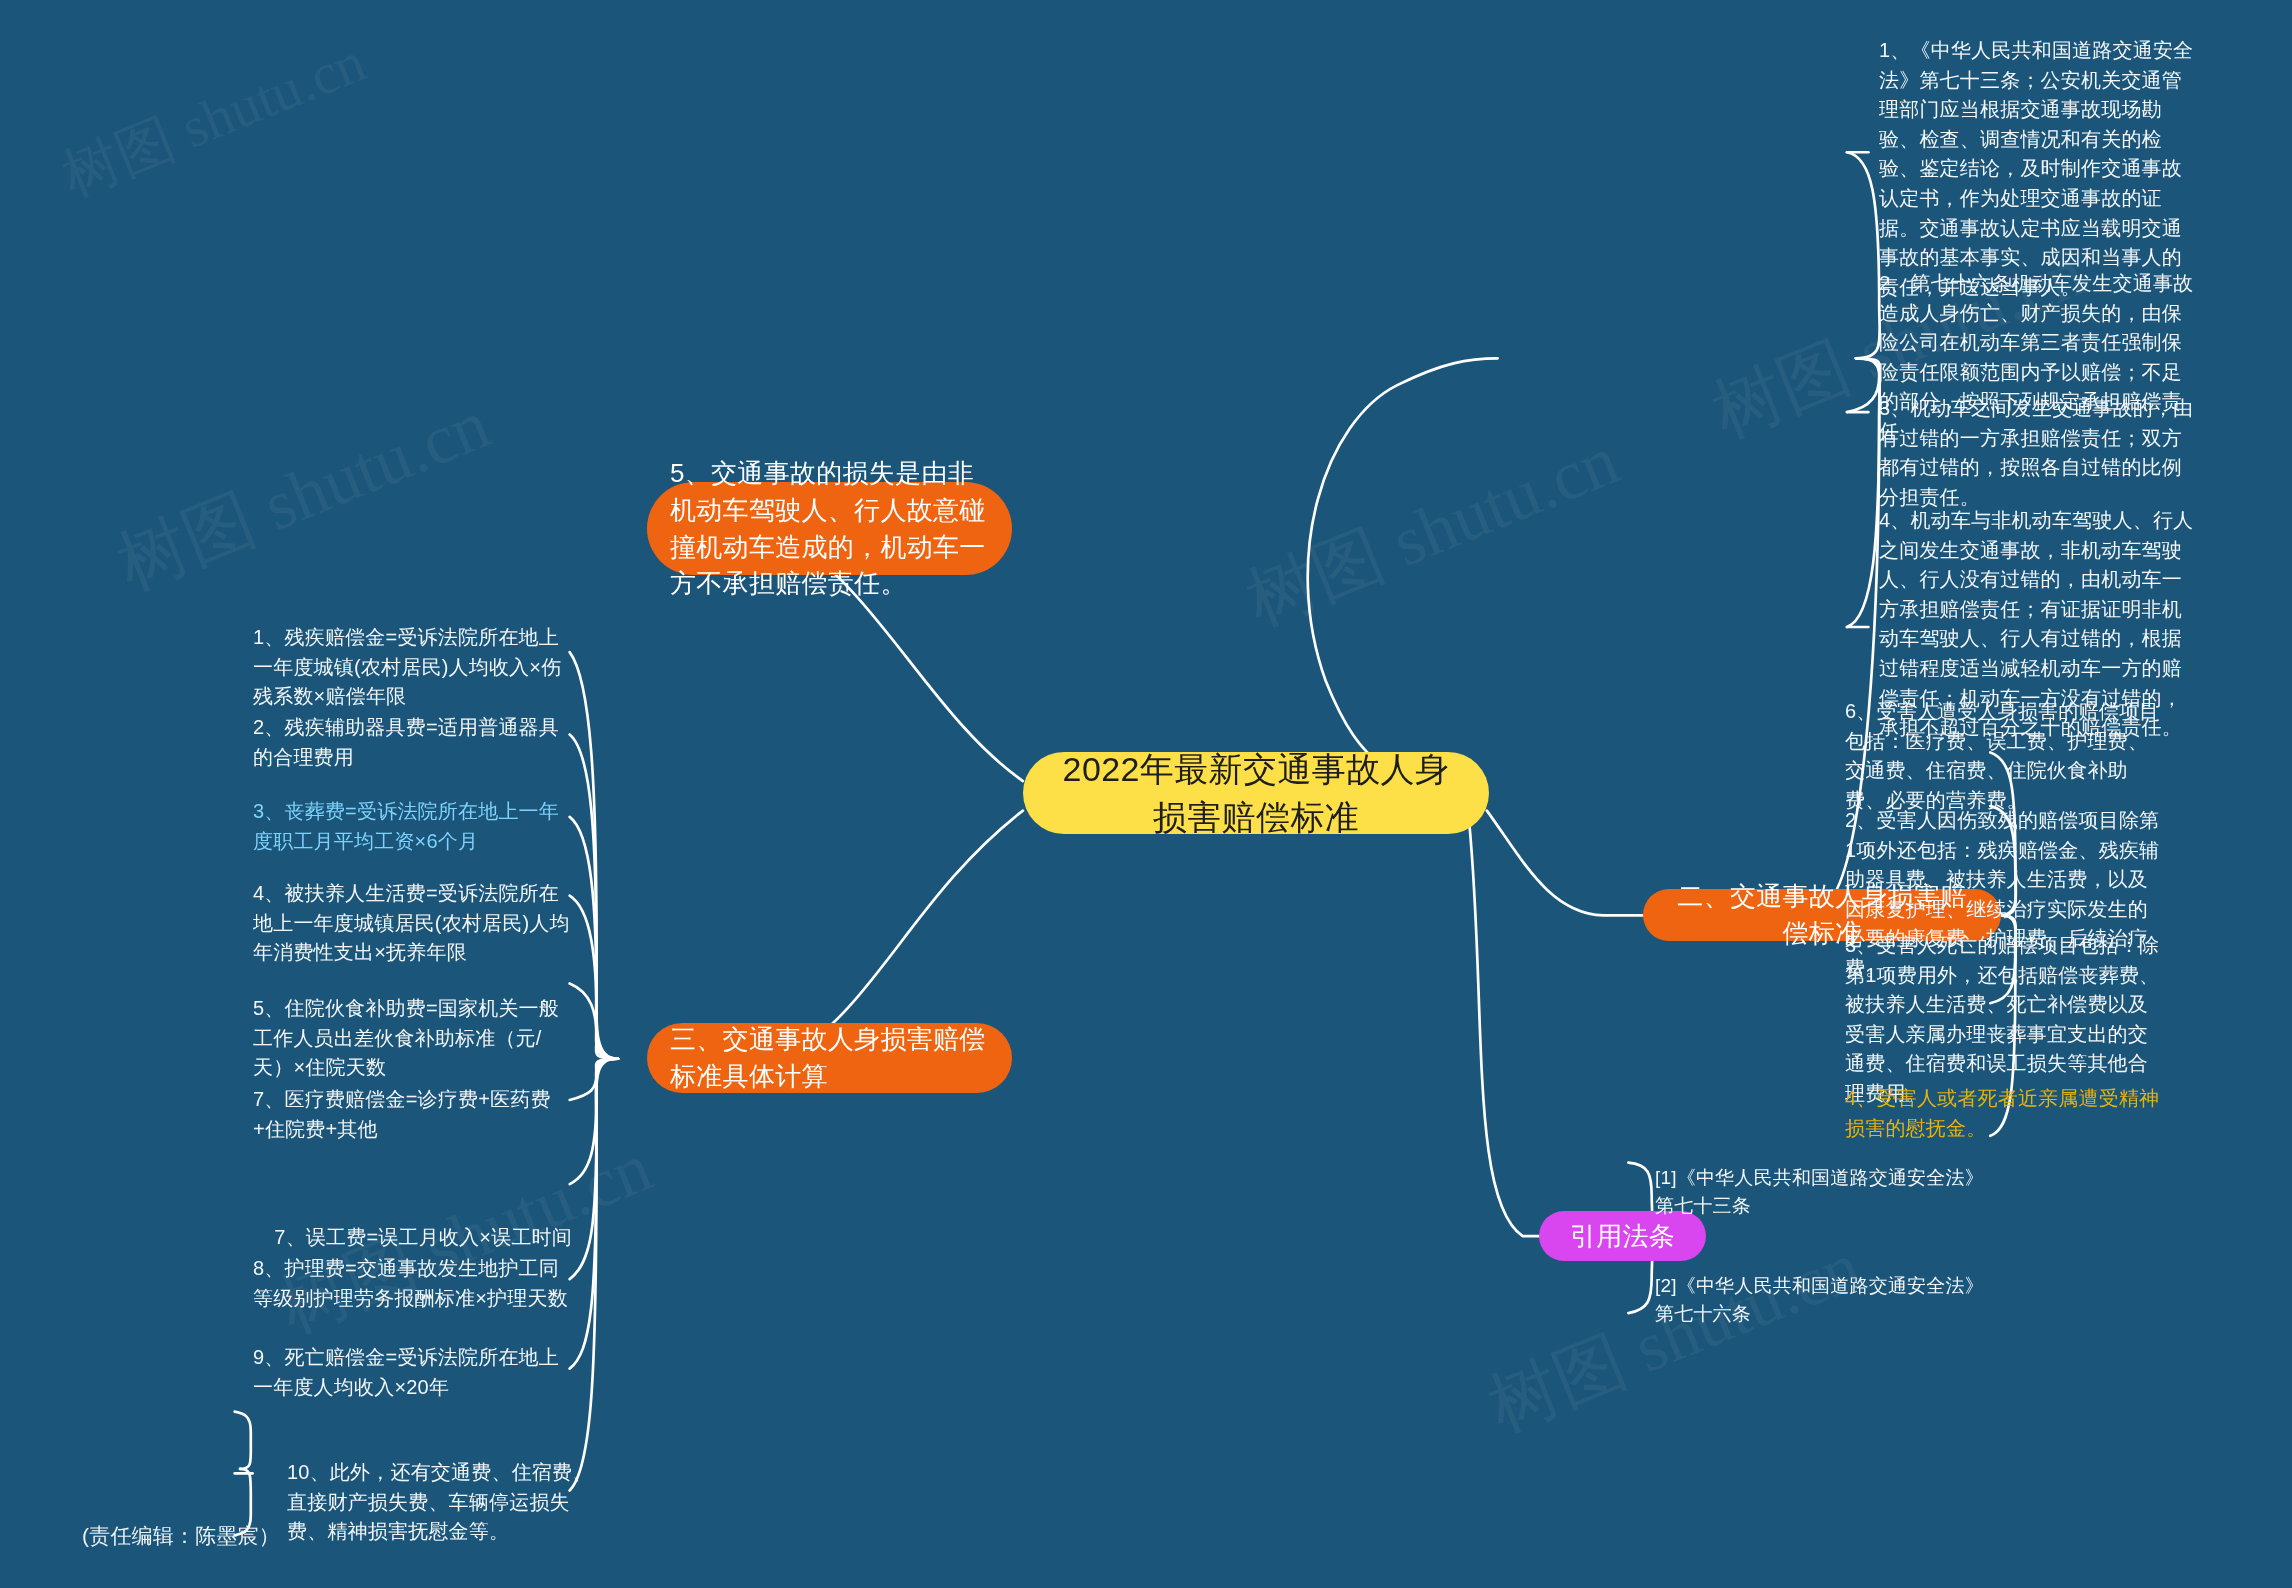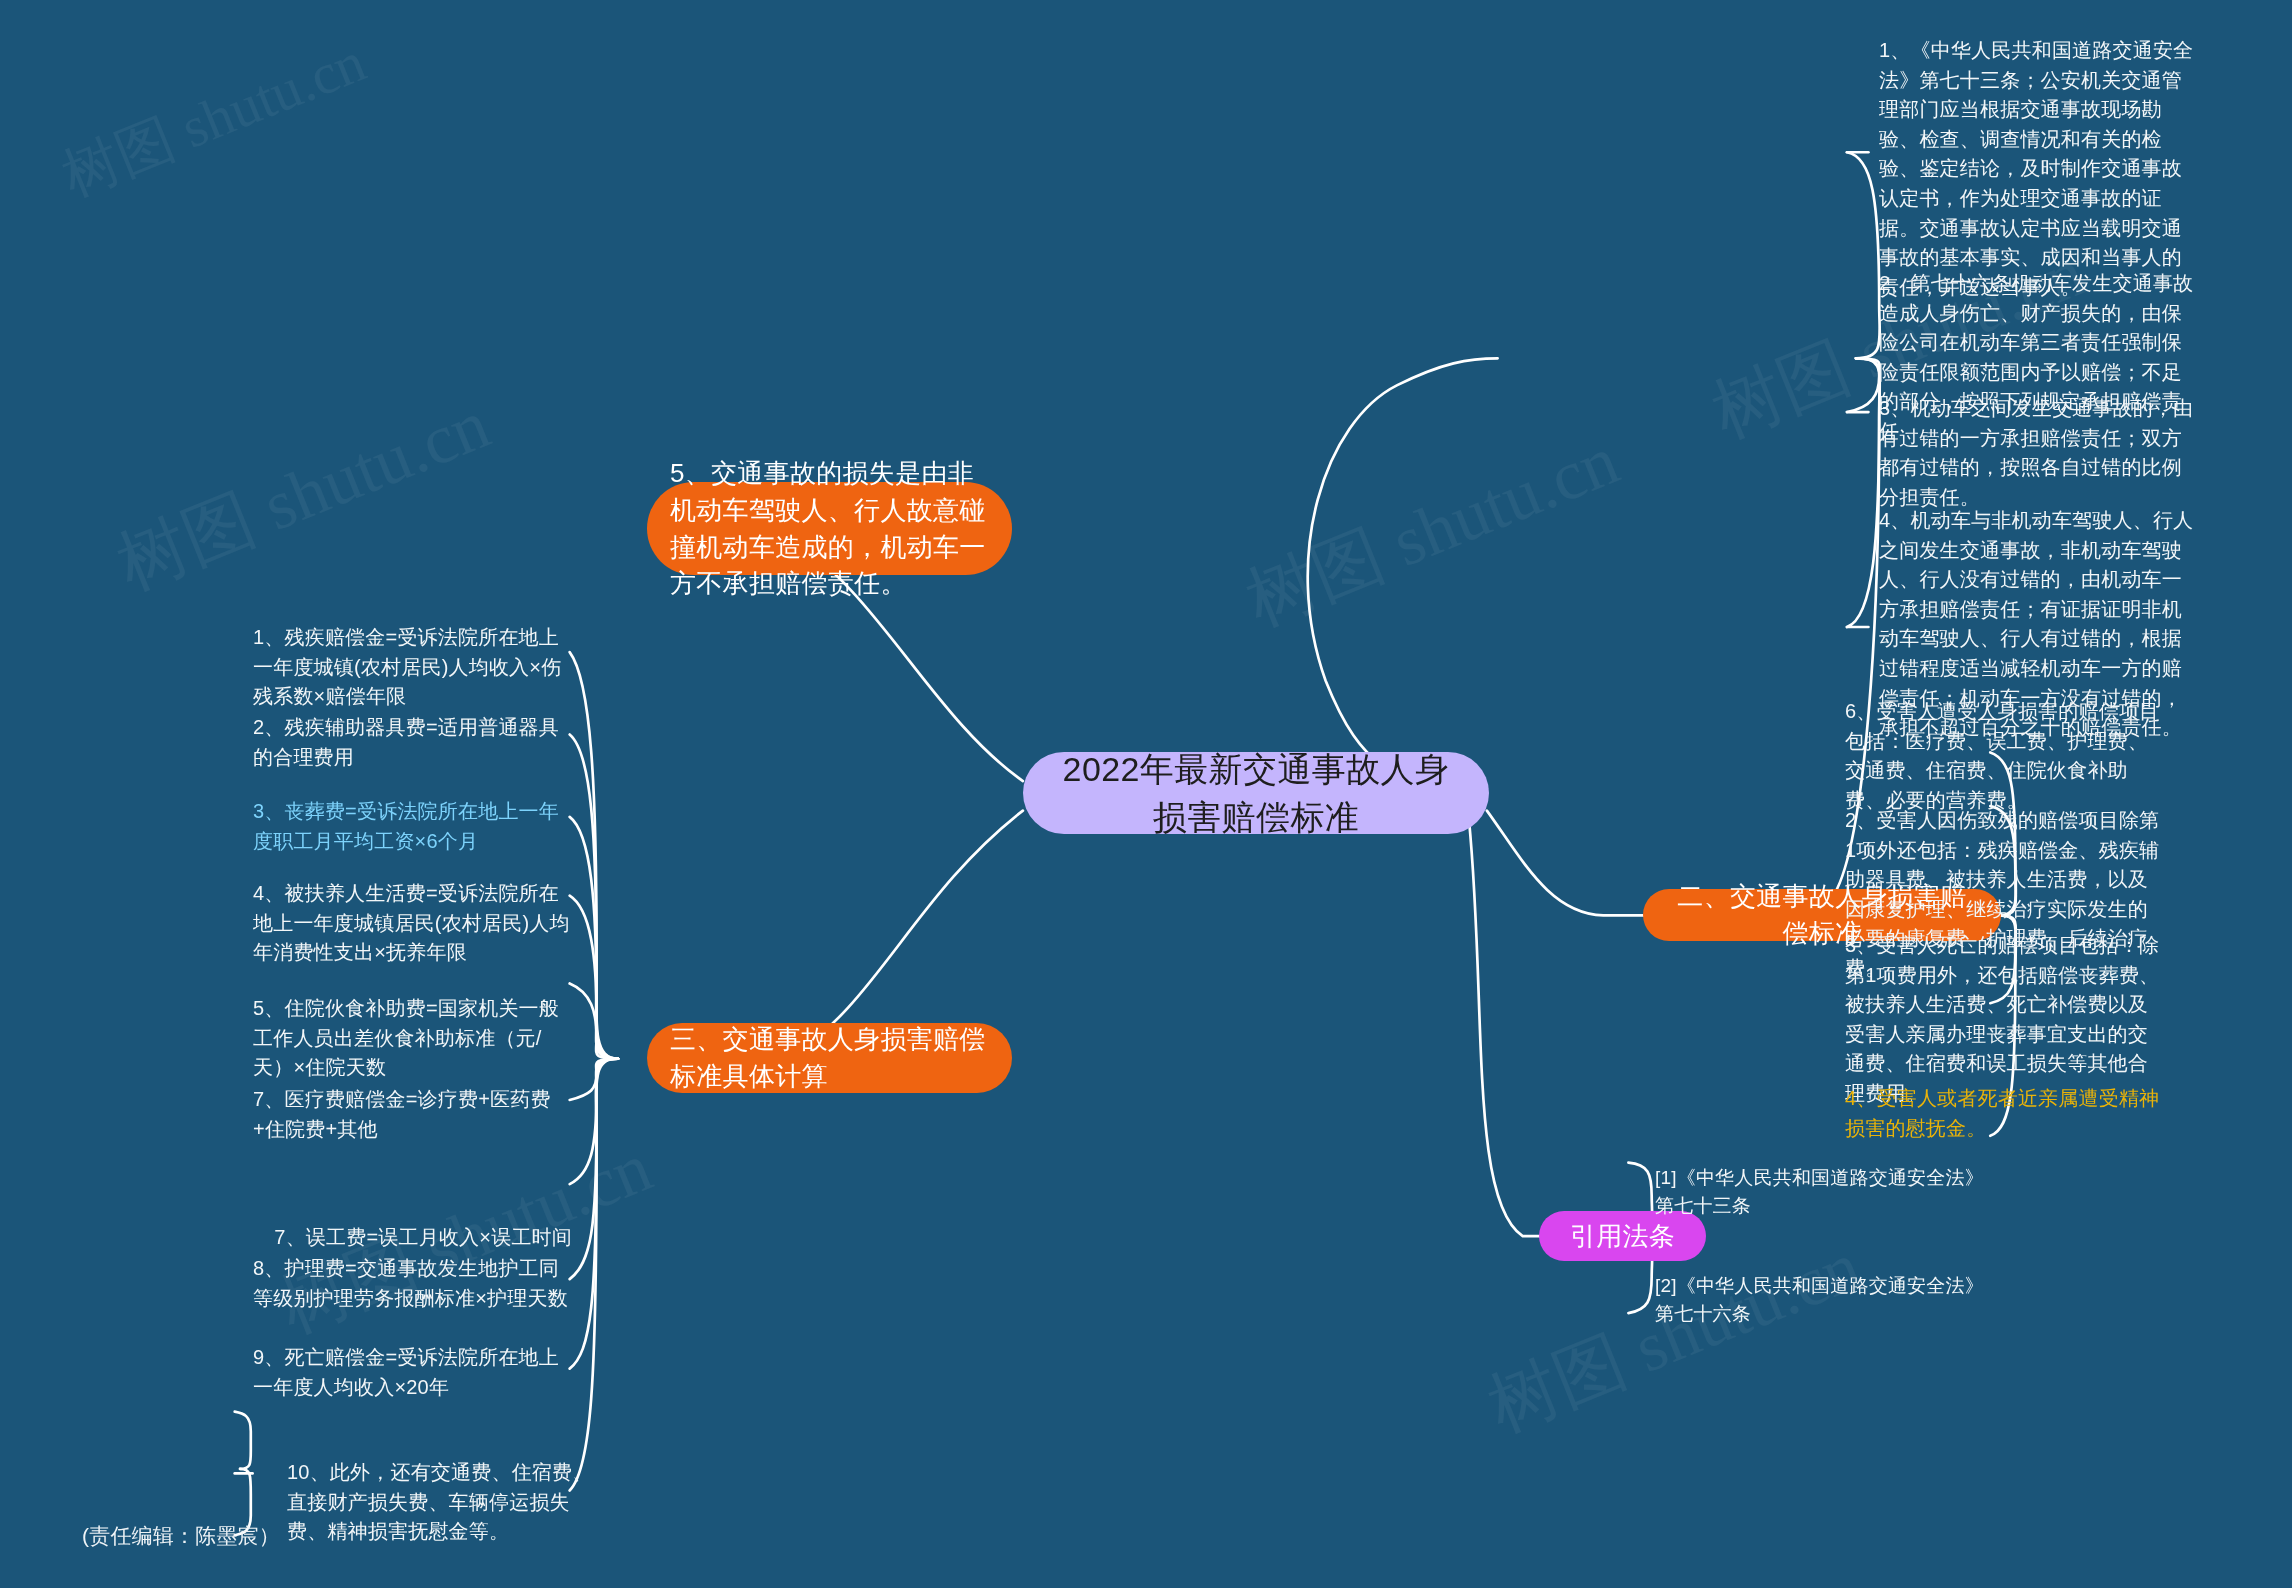--- a/index.html
+++ b/index.html
@@ -125,21 +125,21 @@
     <path d="M690 1182 C660 1182 666 1190 666 1220 C666 1280 660 1310 636 1322"></path>
     <path d="M690 1182 C660 1182 666 1196 666 1250 C666 1370 660 1410 636 1428"></path>
     <path d="M690 1182 C660 1182 666 1200 666 1270 C666 1450 660 1510 636 1528"></path>
     <path d="M690 1182 C660 1182 666 1205 666 1290 C666 1540 660 1640 636 1664"></path>
 
     <path d="M268 1640 C280 1640 280 1646 280 1668 L280 1692 C280 1710 272 1712 262 1714"></path>
     <path d="M268 1640 C280 1640 280 1634 280 1620 L280 1598 C280 1580 272 1578 262 1576"></path>
     <path d="M262 1645 L282 1645"></path>
   </svg>
 
-  <div class="node root" style="left: 1023px; top: 752px; width: 466px; height: 82px; background: #c4b5fd; justify-content: center;">
+  <div class="node root" style="left: 1023px; top: 752px; width: 466px; height: 82px; background: #fde047; justify-content: center;">
     <span>2022年最新交通事故人身损害赔偿标准</span>
   </div>
 
   <div class="node leaf" style="left: 1879px; top: 36px; width: 315px; color: rgb(242, 246, 248);">
     <span>1、《中华人民共和国道路交通安全法》第七十三条；公安机关交通管理部门应当根据交通事故现场勘验、检查、调查情况和有关的检验、鉴定结论，及时制作交通事故认定书，作为处理交通事故的证据。交通事故认定书应当载明交通事故的基本事实、成因和当事人的责任，并送达当事人。</span>
   </div>
   <div class="node leaf" style="left: 1879px; top: 269px; width: 315px; color: rgb(242, 246, 248);">
     <span>2、第七十六条机动车发生交通事故造成人身伤亡、财产损失的，由保险公司在机动车第三者责任强制保险责任限额范围内予以赔偿；不足的部分，按照下列规定承担赔偿责任</span>
   </div>
   <div class="node leaf" style="left: 1879px; top: 394px; width: 315px; color: rgb(242, 246, 248);">

